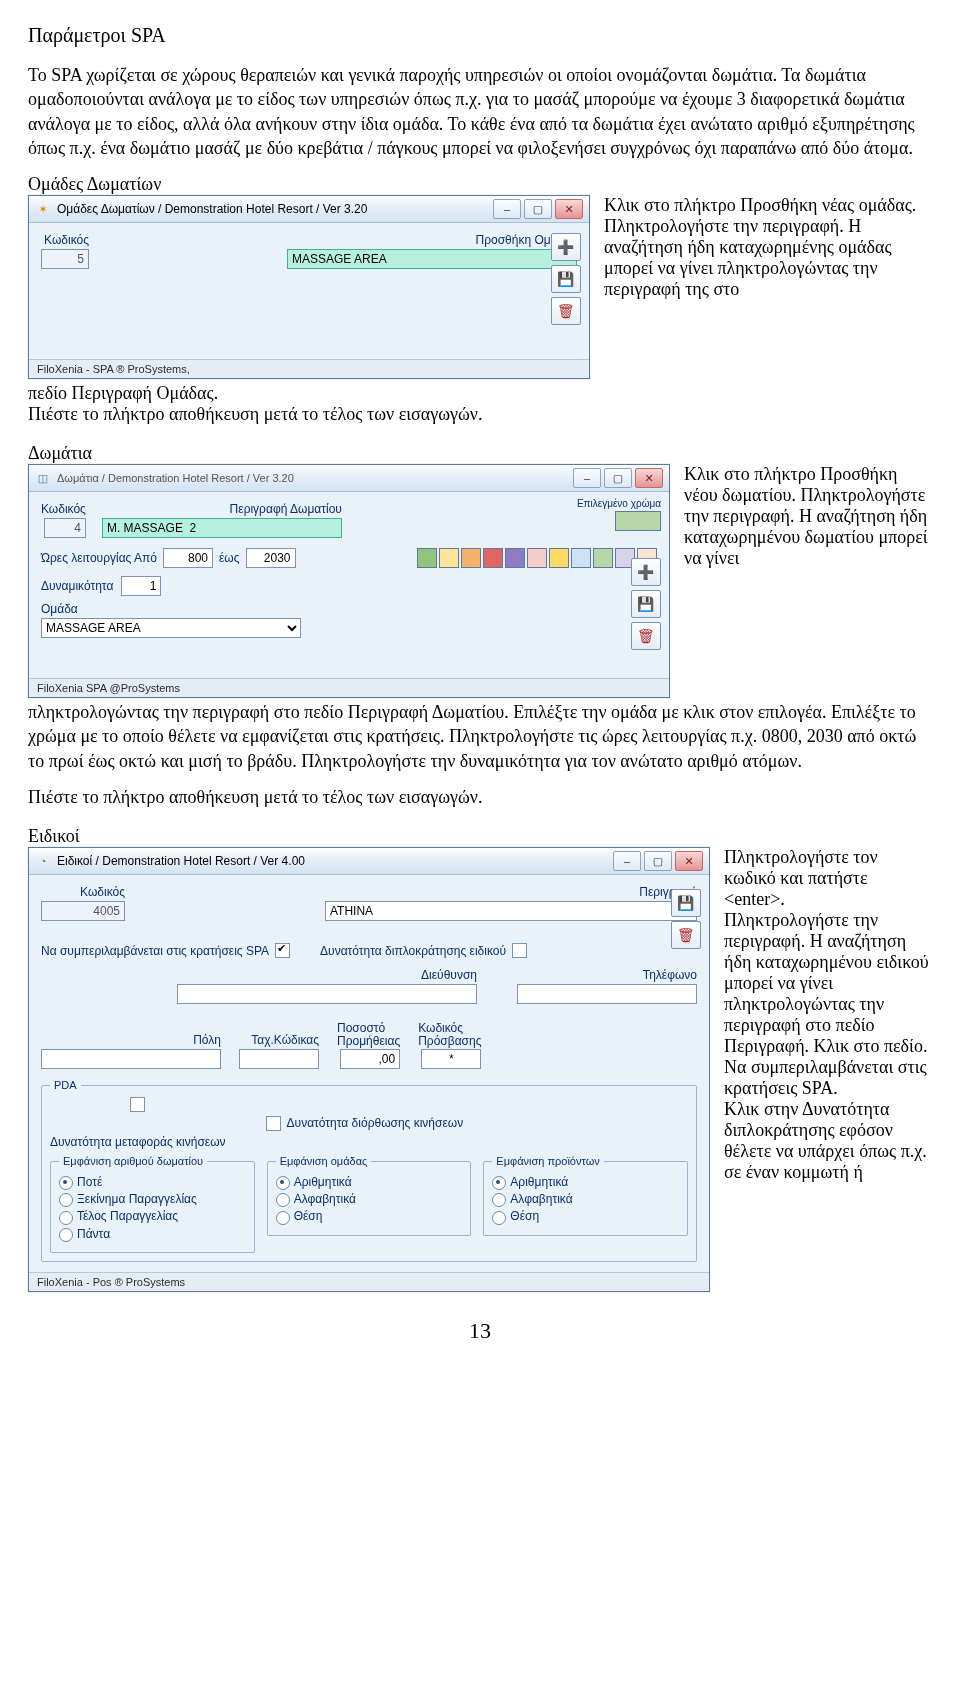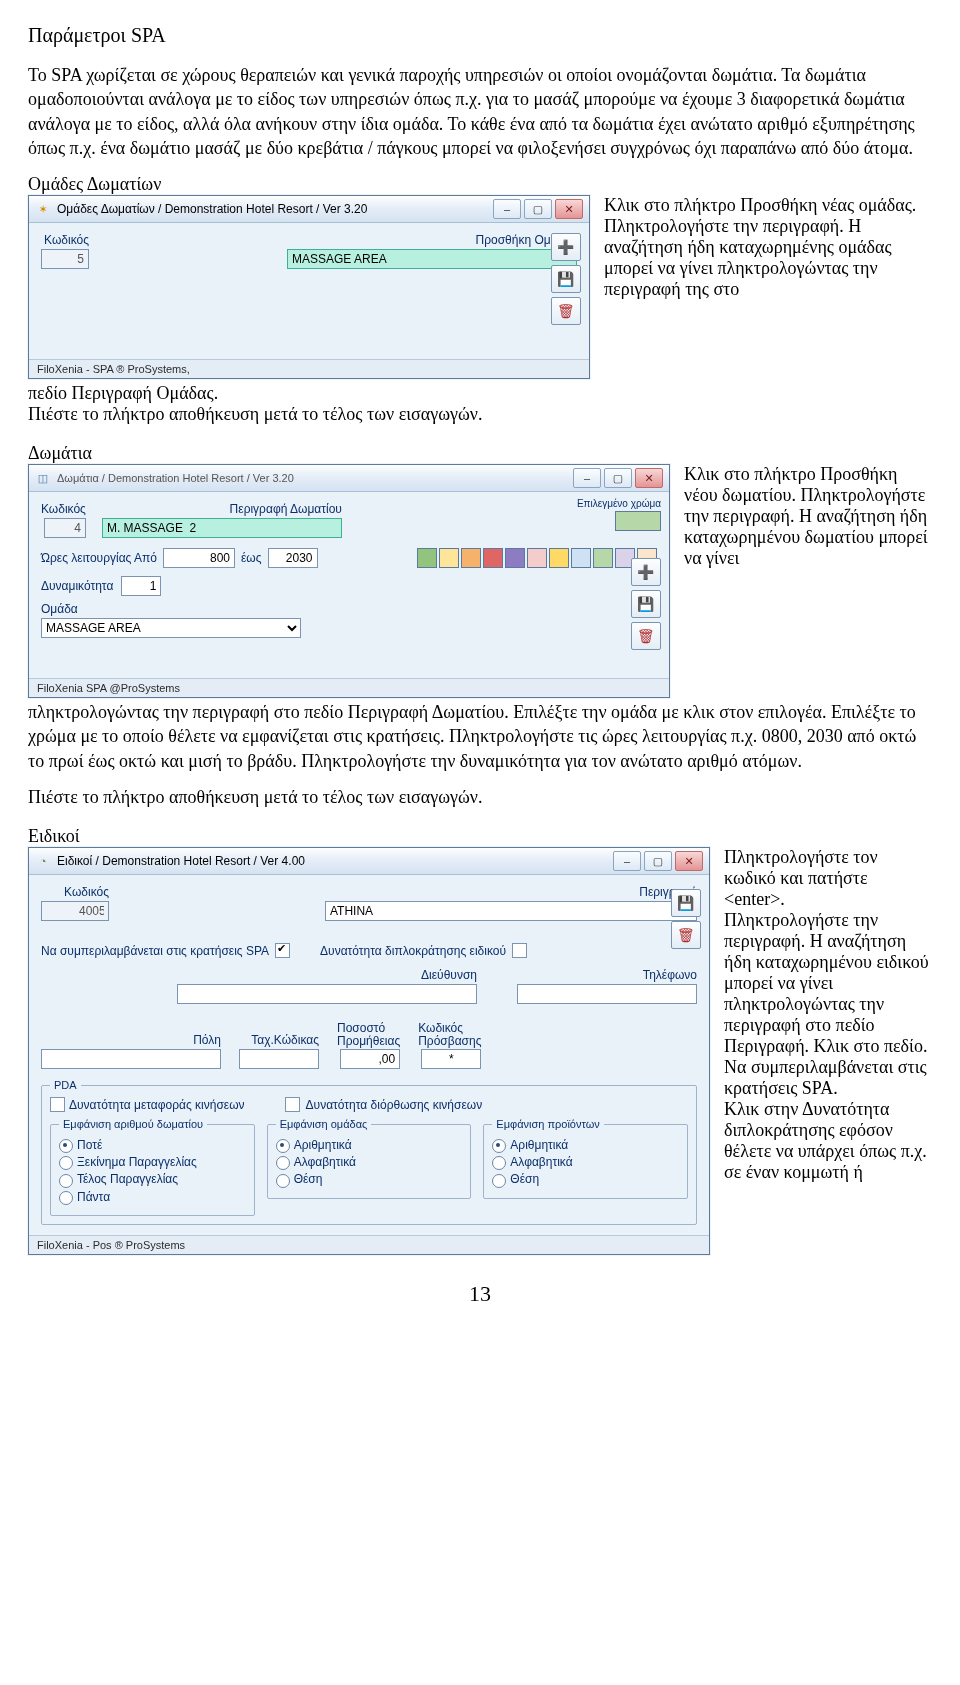--- a/index.html
+++ b/index.html
@@ -185,21 +185,21 @@
             <span class="lbl">Κωδικός</span>
             <input class="in-text ro" style="width: 42px;" value="4">
           </div>
           <div class="col-stack">
             <span class="lbl">Περιγραφή Δωματίου</span>
             <input class="in-text hi" style="width: 240px;" value="M. MASSAGE  2">
           </div>
         </div>
         <div class="row-flex" style="margin-top:10px; gap:6px;">
           <span class="lbl">Ώρες λειτουργίας Από</span>
-          <input class="in-text" style="width: 72px; text-align: right;" value="800">
+          <input class="in-text" style="width: 50px; text-align: right;" value="800">
           <span class="lbl">έως</span>
           <input class="in-text" style="width: 50px; text-align: right;" value="2030">
           <div style="flex:1;"></div>
           <div class="swatches">
             <span class="sw" style="background:#93c47d"></span>
               <span class="sw" style="background:#ffe599"></span>
               <span class="sw" style="background:#f6b26b"></span>
               <span class="sw" style="background:#e06666"></span>
               <span class="sw" style="background:#8e7cc3"></span>
               <span class="sw" style="background:#f4cccc"></span>
@@ -246,21 +246,21 @@
         <span class="win-btns">
           <span class="win-btn">–</span>
           <span class="win-btn">▢</span>
           <span class="win-btn close">✕</span>
         </span>
       </div>
       <div class="win-body" style="padding-bottom:10px;">
         <div class="row-flex" style="gap:16px;">
           <div class="col-stack">
             <span class="lbl">Κωδικός</span>
-            <input class="in-text ro" style="width: 68px; padding-left: 37px;" value="4005">
+            <input class="in-text ro" style="width: 84px; padding-left: 37px;" value="4005">
           </div>
           <div class="col-stack" style="flex:1;">
             <span class="lbl">Περιγραφή</span>
             <input class="in-text" style="width: 372px;" value="ATHINA">
           </div>
         </div>
         <div class="side-col" style="top:14px;">
           <span class="sq-btn" style="color:#1f4fa0;">💾</span>
           <span class="sq-btn" style="color:#b02a2a;">🗑</span>
         </div>
@@ -306,21 +306,21 @@
           <div class="col-stack">
             <span class="lbl" style="white-space:pre-line;line-height:1.05;">Κωδικός
 Πρόσβασης</span>
             <input class="in-text" style="width: 60px; text-align: center;" value="*">
           </div>
         </div>
 
         <fieldset class="grp" style="margin-top:10px;">
           <legend>PDA</legend>
           <div class="row-flex" style="gap:40px; margin-bottom:6px;">
-            <span class="row-flex" style="gap:4px;">
+            <span class="row-flex" style="gap:23px;flex-direction:column;">
               <span class="chk"></span>
               <span class="lbl">Δυνατότητα μεταφοράς κινήσεων</span>
             </span>
             <span class="row-flex" style="gap:6px;">
               <span class="chk"></span>
               <span class="lbl">Δυνατότητα διόρθωσης κινήσεων</span>
             </span>
           </div>
           <div class="row-flex" style="gap:12px; align-items:flex-start;">
             <fieldset class="grp" style="flex:1;">

